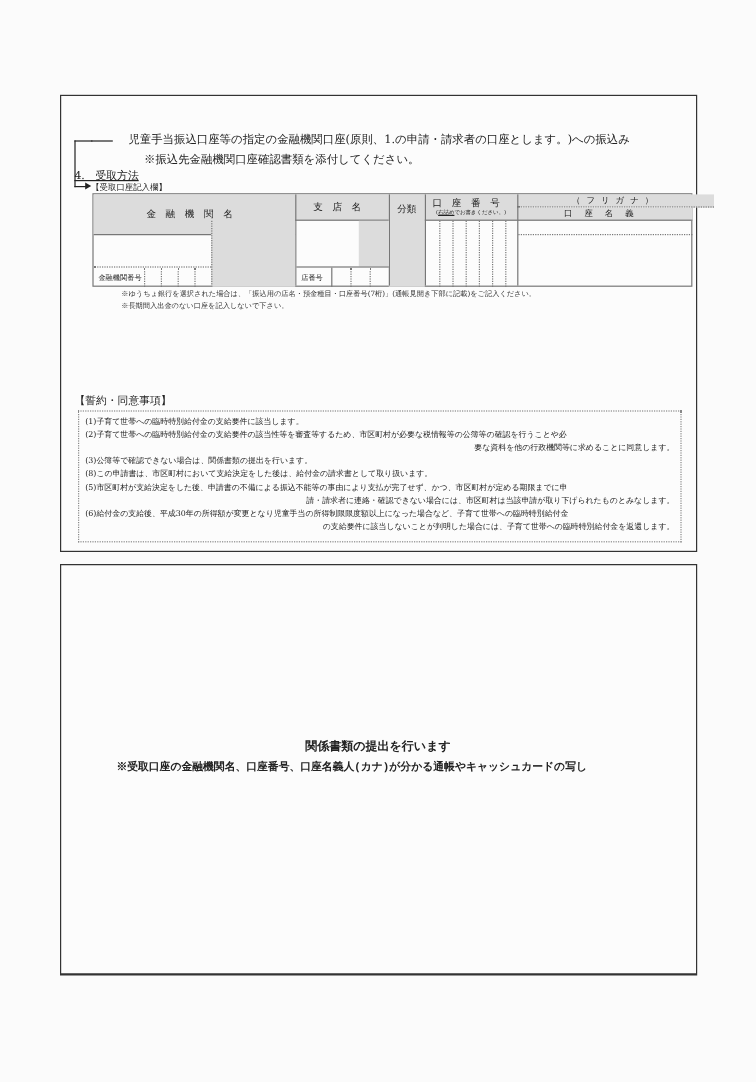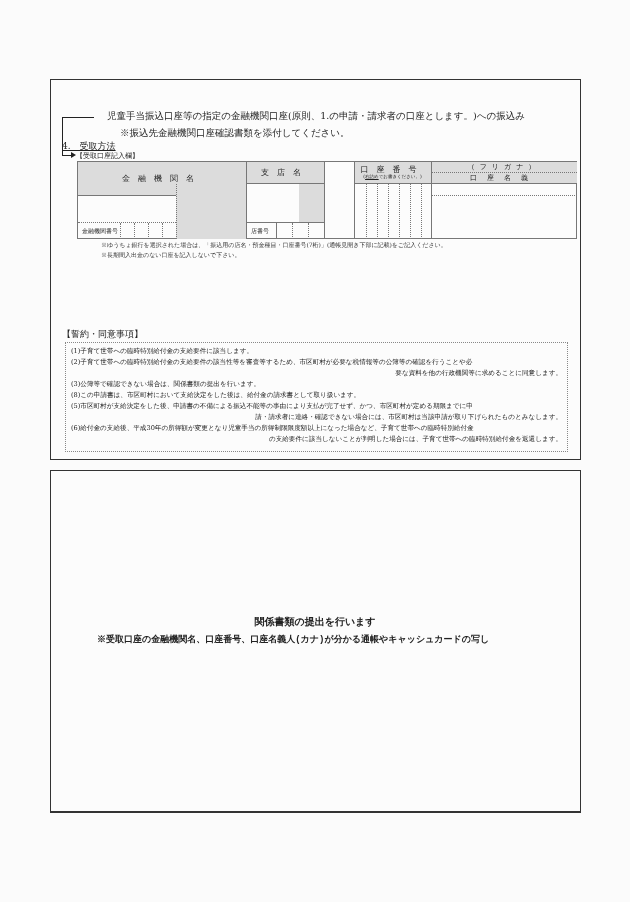--- a/index.html
+++ b/index.html
@@ -57,25 +57,26 @@
 <div class="bracket"></div>
 <div class="bracket-top-ext"></div>
 <div class="arrow-bottom"></div>
 <div class="arrow-head"></div>
 <div class="abs table-label" style="left:76px;top:151px;">【受取口座記入欄】</div>
 
 <div class="tbl">
 
   <div class="cell hdr" style="left:0;top:0;width:168px;height:34px;">金融機関名</div>
   <div class="cell hdr" style="left:168px;top:0;width:78px;height:22px;">支店名</div>
+  <div class="cell hdr" style="left:246px;top:0;width:30px;height:77px;letter-spacing:0;align-items:flex-start;padding-top:7px;border-bottom:none;">分類</div>
   <div class="cell hdr" style="left:276px;top:0;width:77px;height:22px;align-items:flex-start;padding-top:2px;">
     <span>口座番号</span>
     <div class="subnote">(<u>右詰め</u><span>でお書きください。</span>)</div>
   </div>
-  <div class="cell hdr" style="left:353px;top:0;width:146px;height:11px;border-bottom:1px dotted #777;font-size:7px;letter-spacing:5px;">（フリガナ）</div>
+  <div class="cell hdr" style="left:353px;top:0;width:164px;height:11px;border-bottom:1px dotted #777;font-size:7px;letter-spacing:5px;">（フリガナ）</div>
   <div class="cell hdr" style="left:353px;top:11px;width:146px;height:11px;font-size:7px;letter-spacing:10px;">口座名義</div>
 
   <div class="vline" style="left:168px;"></div>
   <div class="vline" style="left:246px;"></div>
   <div class="vline" style="left:276px;"></div>
   <div class="vline" style="left:353px;"></div>
 
   <div class="cell" style="left:0;top:22px;width:98px;height:38px;"></div>
   <div class="cell gray" style="left:98px;top:22px;width:70px;height:55px;border-left:1px dotted #777;"></div>
   <div class="hdot" style="left:0;top:60px;width:98px;"></div>

